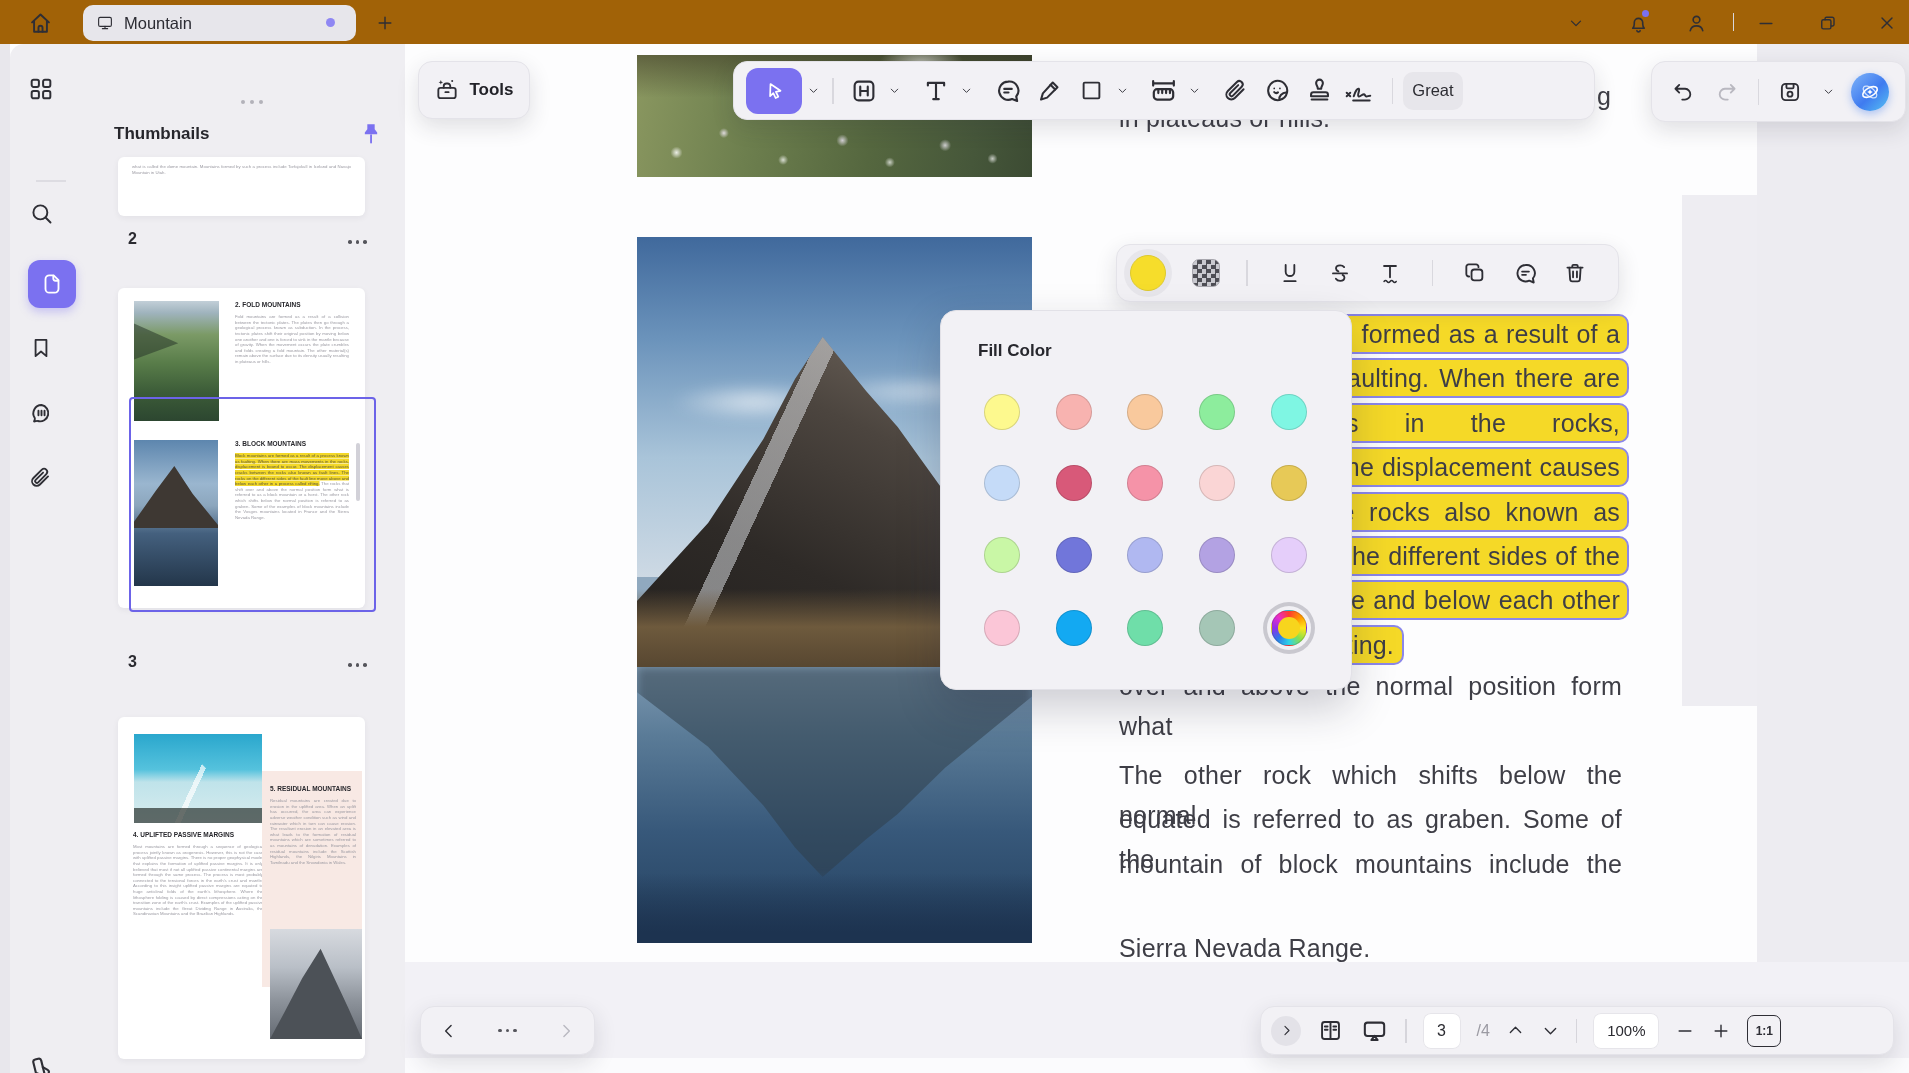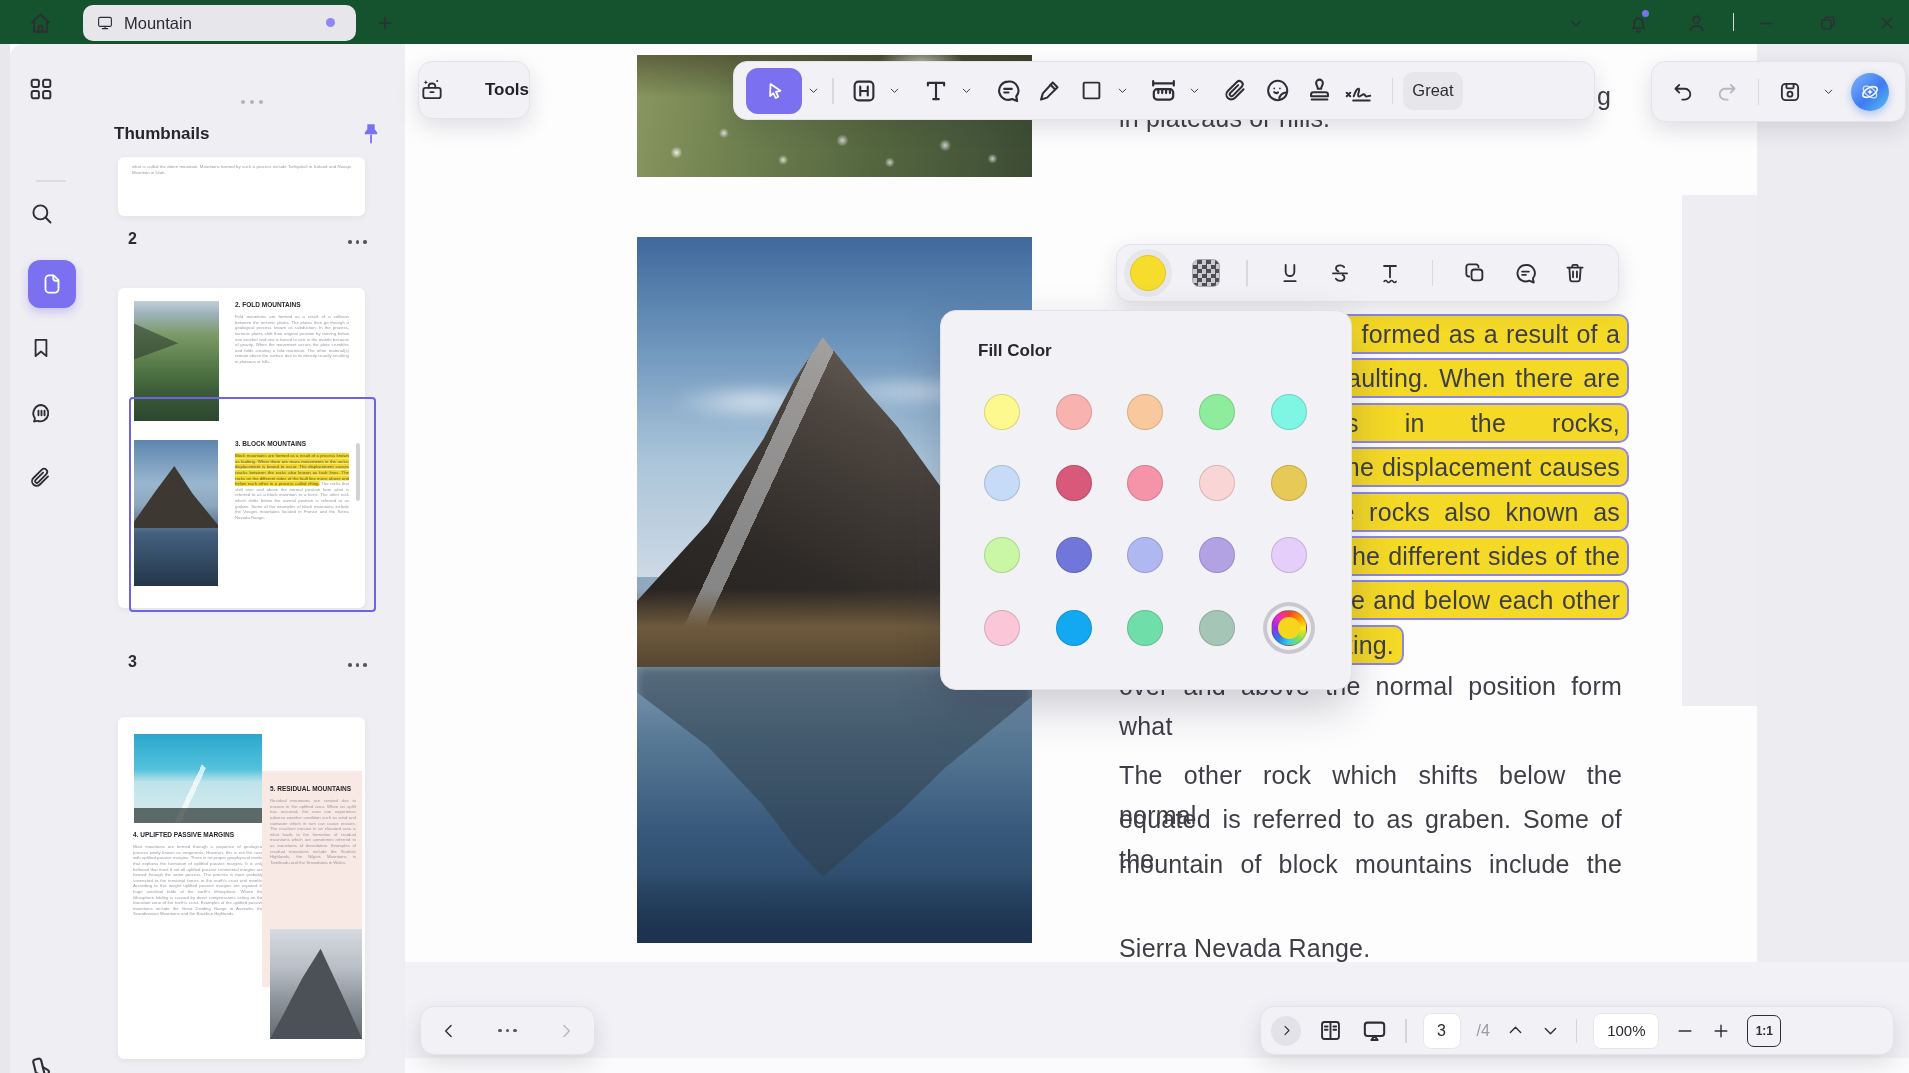--- a/index.html
+++ b/index.html
@@ -6,21 +6,21 @@
   #stage{position:relative;width:1909px;height:1073px;overflow:hidden;
          background:#fdfdfe;font-family:"Liberation Sans","DejaVu Sans",sans-serif;
          -webkit-font-smoothing:antialiased;color:#2c2c33;}
   .abs{position:absolute;}
   svg.ic{fill:none;stroke:#2e2e35;stroke-width:1.7;stroke-linecap:round;stroke-linejoin:round;display:block;}
   svg.ic.thin{stroke-width:1.5;}
   svg.ic.white{stroke:#ffffff;}
   svg.ic.grey{stroke:#b9b8c0;}
 
   
-  .titlebar{left:0;top:0;width:1909px;height:44px;background:#14532d;}
+  .titlebar{left:0;top:0;width:1909px;height:44px;background:#a16207;}
   .tab{left:83px;top:5px;width:273px;height:36px;background:#e7e6eb;border-radius:10px;
        display:flex;align-items:center;gap:10px;padding-left:13px;box-sizing:border-box;}
   .tab-label{font-size:16.5px;color:#2c2c33;}
   .tab-dot{position:absolute;left:243px;top:13px;width:9px;height:9px;border-radius:50%;background:#8f87f3;}
   .winbtn{display:flex;align-items:center;justify-content:center;}
 
   
   .left-panel{left:10px;top:44px;width:395px;height:1029px;background:#efeef2;border-top-left-radius:14px;}
   .edge-strip{left:0;top:44px;width:10px;height:1029px;background:#e8e7ec;}
   .canvas-grey-right{left:1757px;top:44px;width:152px;height:1029px;background:#edecf1;}
@@ -46,21 +46,21 @@
   .mini{transform:scale(.5);transform-origin:0 0;width:200%;font-size:8.6px;line-height:11.2px;
         color:#9a99a1;text-align:justify;}
   .mini-h{transform:scale(.5);transform-origin:0 0;width:200%;font-size:13px;font-weight:bold;color:#27272c;white-space:nowrap;}
   .mini .hl{background:#f3d829;color:#5c5638;}
   .viewport-box{border:2.5px solid #6c63e8;border-radius:4px;background:transparent;}
   .thumb-scroll{width:4px;border-radius:2px;background:#d2d1d8;}
 
   
   .float-bar{background:#f2f1f5;border:1px solid #e4e3e9;border-radius:14px;
              box-shadow:0 8px 22px rgba(40,40,60,.14);}
-  .tools-btn{left:418px;top:61px;width:110px;height:56px;display:flex;align-items:center;justify-content:space-between;gap:9px;}
+  .tools-btn{left:418px;top:61px;width:110px;height:56px;display:flex;align-items:center;justify-content:center;gap:9px;}
   .tools-label{font-size:17px;font-weight:bold;color:#222228;}
   .tb-main{left:733px;top:61px;width:862px;height:59px;display:flex;align-items:center;padding:0 12px;box-sizing:border-box;gap:2px;z-index:30;}
   .tb-right{left:1651px;top:61px;width:253px;height:59px;display:flex;align-items:center;justify-content:center;gap:14px;z-index:30;}
   .tb-btn{height:42px;min-width:40px;display:flex;align-items:center;justify-content:center;border-radius:10px;}
   .tb-sep{width:1.5px;height:26px;background:#d9d8de;margin:0 8px;}
   .cursor-btn{width:56px;height:46px;border-radius:12px;background:#7b71f0;display:flex;align-items:center;justify-content:center;}
   .chev{display:flex;align-items:center;justify-content:center;width:18px;}
   .close-pill{width:60px;height:38px;border-radius:10px;background:#e7e6eb;display:flex;align-items:center;justify-content:center;
               font-size:16.5px;color:#2c2c32;}
   .ai-btn{width:38px;height:38px;border-radius:50%;background:linear-gradient(135deg,#7fb4f8 0%,#3f7bf0 55%,#56c1f2 100%);

